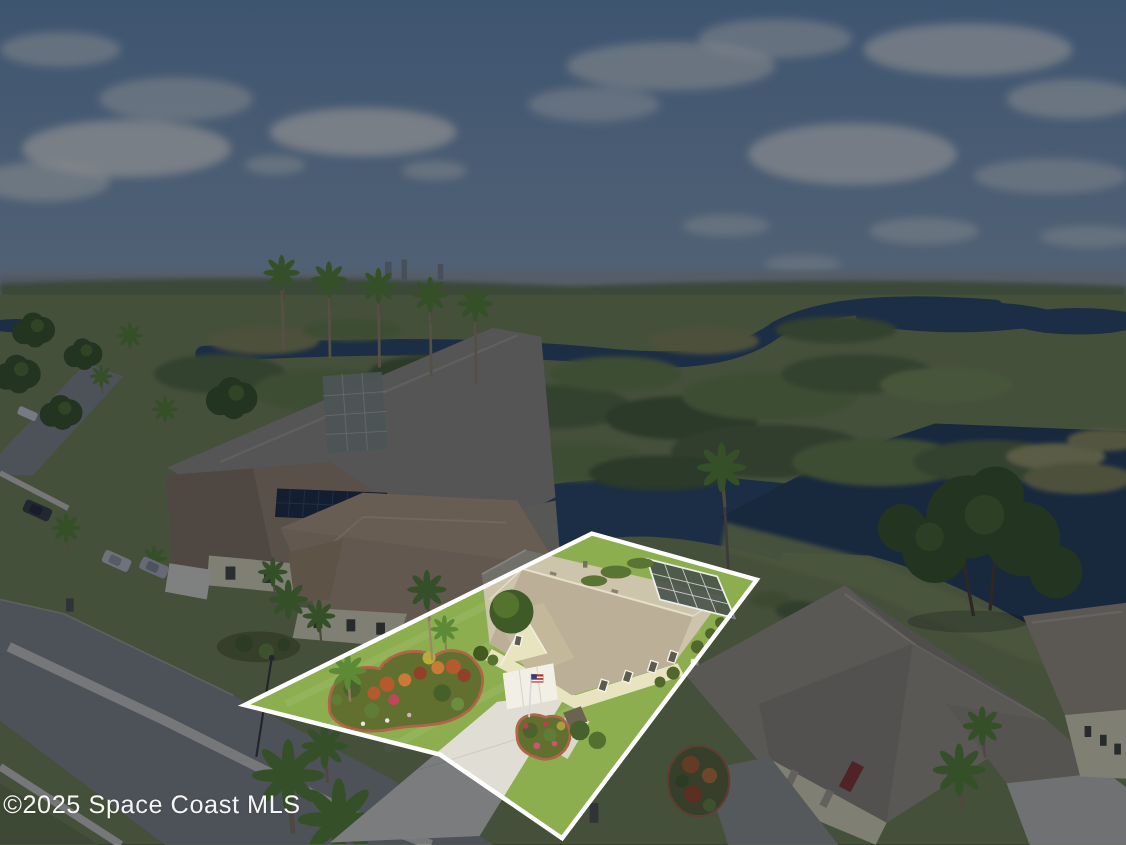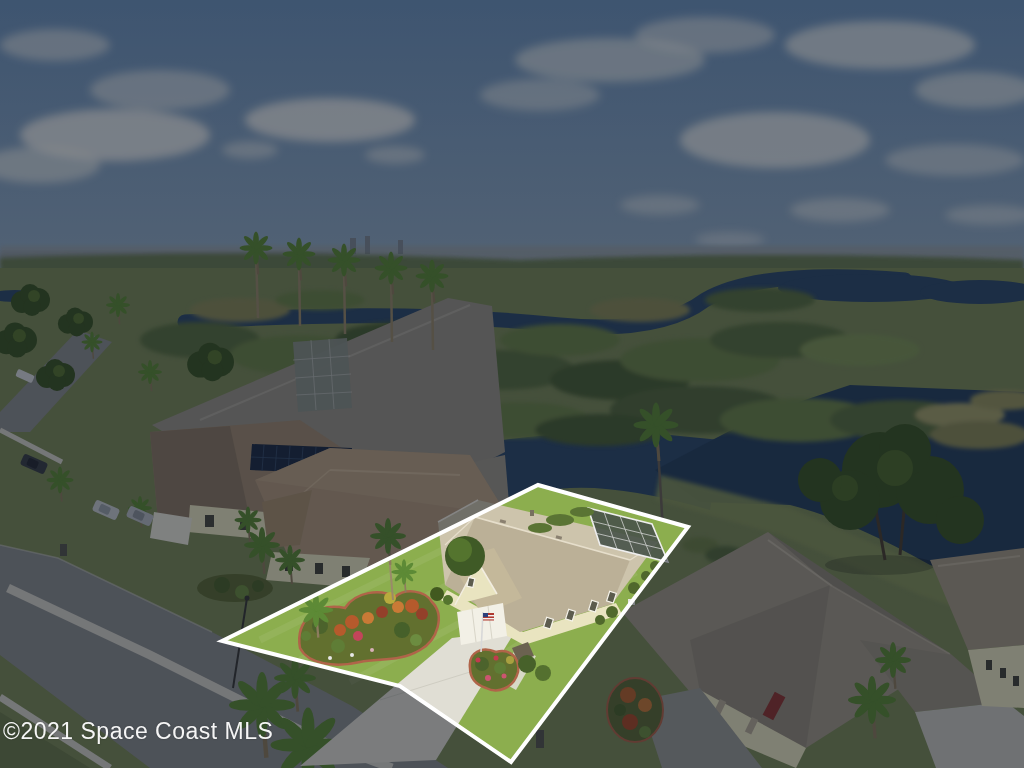--- a/index.html
+++ b/index.html
@@ -455,14 +455,14 @@
       <rect x="483" y="618" width="11" height="1.4" fill="#f2f2f2"></rect>
       <rect x="483" y="613" width="5" height="4" fill="#2b3f7a"></rect>
     </g>
   </g>
 
   <path id="dim-overlay" class="dim" fill-rule="evenodd" d="M0,0 H1024 V768 H0 Z M222,641 L538,485 L688,527 L511,762 L400,686 Z"></path>
 
   <polygon id="lot-outline" class="outline" points="222,641 538,485 688,527 511,762 400,686" fill="none" stroke-width="4" stroke-linejoin="miter"></polygon>
 </svg>
 
-<div class="watermark">©2021 Space Coast MLS</div>
+<div class="watermark">©2025 Space Coast MLS</div>
 </div>
 
 </body></html>

